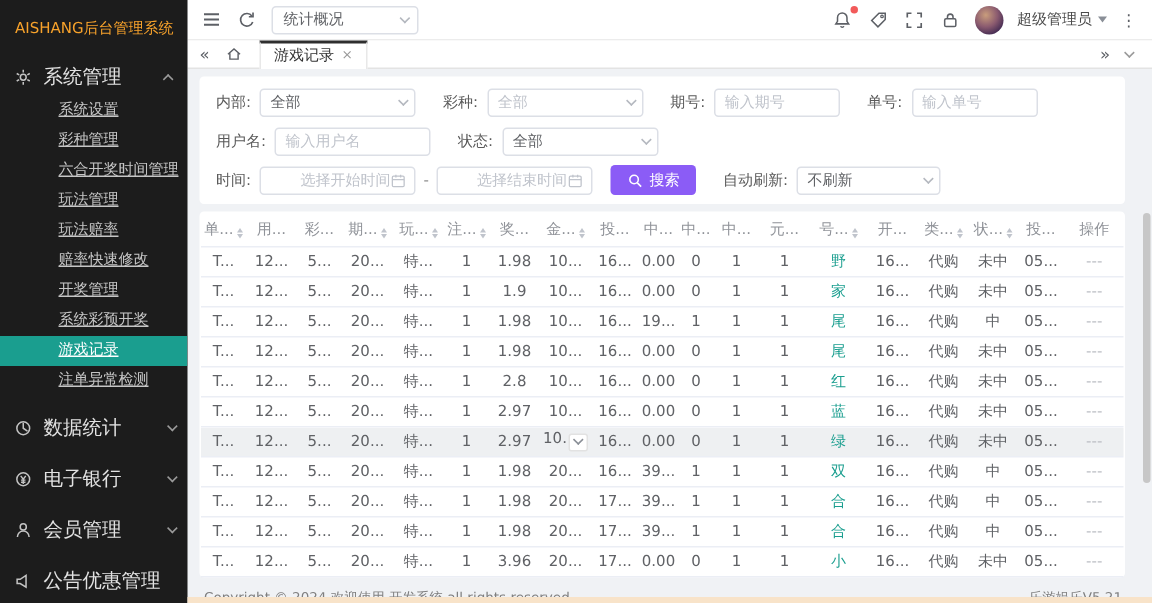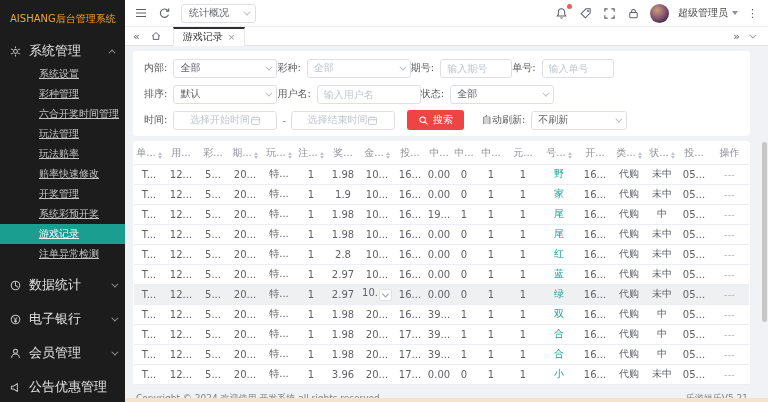--- a/index.html
+++ b/index.html
@@ -25,21 +25,21 @@
   .chev { display:inline-block; width:5px; height:5px; border-right:1.2px solid #9a9a9a; border-bottom:1.2px solid #9a9a9a; transform:rotate(45deg) translateY(-2px); }
   .chev.up { transform:rotate(-135deg) translateY(-2px); }
   .s-icon { width:13px; height:13px; flex-shrink:0; }
   .s-icon svg { display:block; }
 
   
   .main { flex:1; display:flex; flex-direction:column; min-width:0; position:relative; }
   .topbar { height:27px; background:#fff; display:flex; align-items:center; gap:9px; padding:0 10px 0 8px; border-bottom:1px solid #ececec; }
   .icon-btn { width:15px; height:15px; display:flex; align-items:center; justify-content:center; cursor:pointer; }
   .icon-btn svg { display:block; }
-  .nav-select { width:75px; height:19px; border:1px solid #dcdfe6; border-radius:3px; display:flex; align-items:center; justify-content:space-between; padding:0 7px; color:#606266; cursor:pointer; background:#fff; }
+  .nav-select { width:98px; height:19px; border:1px solid #dcdfe6; border-radius:3px; display:flex; align-items:center; justify-content:space-between; padding:0 7px; color:#606266; cursor:pointer; background:#fff; }
   .nav-select .chev { border-color:#b4b8bf; }
   .tp-spacer { flex:1; }
   .bell-wrap { position:relative; }
   .red-dot { position:absolute; top:-2px; right:-3px; width:5px; height:5px; border-radius:50%; background:#f25a5a; }
   .avatar { width:19px; height:19px; border-radius:50%; flex-shrink:0; cursor:pointer;
             background:radial-gradient(circle at 38% 32%, #c99d7c 0%, #8a5a6f 45%, #4a2f55 75%, #241733 100%); }
   .user { display:flex; align-items:center; gap:4px; color:#4a4a4a; font-size:10px; cursor:pointer; }
   .caret-down { width:0; height:0; border-left:3.5px solid transparent; border-right:3.5px solid transparent; border-top:4px solid #8a8f97; }
   .vdots { color:#5d6066; font-size:11px; letter-spacing:0; cursor:pointer; }
 
@@ -47,29 +47,29 @@
   .dbl { font-size:11px; color:#5d6066; cursor:pointer; line-height:1; }
   .tab { height:19px; display:flex; align-items:center; gap:5px; padding:0 9px; border-left:1px solid #e8e8e8; border-right:1px solid #e8e8e8; border-top:2px solid #2e2e2e; background:#fff; color:#333; cursor:pointer; }
   .tab .x { color:#9a9a9a; font-size:9px; cursor:pointer; }
 
   .content { flex:1; padding:5px 18px 0 8px; overflow:hidden; }
   .card { background:#fff; border-radius:3px; }
 
   .filter-card { padding:7px 11px 6px 11px; display:flex; flex-direction:column; gap:6px; }
   .frow { display:flex; align-items:center; height:20px; }
   .flabel { color:#5a5a5a; margin-right:6px; white-space:nowrap; }
-  .fitem { display:flex; align-items:center; }
+  .fitem { display:flex; align-items:center; margin-right:18px; }
   .sel { width:104px; height:19px; border:1px solid #dcdfe6; border-radius:3px; display:flex; align-items:center; justify-content:space-between; padding:0 6px; color:#606266; background:#fff; cursor:pointer; }
   .sel .chev { border-color:#b4b8bf; }
   .sel.disabled span { color:#c0c4cc; }
-  .inp { width:72px; height:19px; border:1px solid #dcdfe6; border-radius:3px; padding:0 6px; font-size:10px; color:#606266; font-family:"DejaVu Sans",sans-serif; }
+  .inp { width:84px; height:19px; border:1px solid #dcdfe6; border-radius:3px; padding:0 6px; font-size:10px; color:#606266; font-family:"DejaVu Sans",sans-serif; }
   .inp::placeholder { color:#c0c4cc; }
-  .date-inp { width:104px; display:flex; align-items:center; justify-content:center; height:19px; border:1px solid #dcdfe6; border-radius:3px; padding:0 5px; color:#c0c4cc; background:#fff; cursor:pointer; }
+  .date-inp { width:104px; display:flex; align-items:center; justify-content:flex-end; height:19px; border:1px solid #dcdfe6; border-radius:3px; padding:0 5px; color:#c0c4cc; background:#fff; cursor:pointer; }
   .dash { color:#8a8a8a; margin:0 5px; }
-  .btn-search { height:20px; background:#ef4444; color:#fff; border:none; border-radius:3px; font-size:10px; display:flex; align-items:center; gap:4px; padding:0 11px; margin-right:18px; cursor:pointer; font-family:"DejaVu Sans",sans-serif; }
+  .btn-search { height:20px; background:#8b5cf6; color:#fff; border:none; border-radius:3px; font-size:10px; display:flex; align-items:center; gap:4px; padding:0 11px; margin-right:18px; cursor:pointer; font-family:"DejaVu Sans",sans-serif; }
 
   .table-card { margin-top:5px; padding:2px 1px 0 1px; }
   table { border-collapse:collapse; table-layout:fixed; width:615px; font-size:10px; }
   th { color:#909399; font-weight:normal; height:21px; border-bottom:1px solid #ebeef5; white-space:nowrap; overflow:hidden; text-align:center; cursor:pointer; }
   td { color:#606266; height:20px; text-align:center; border-bottom:1px solid #ebeef5; white-space:nowrap; overflow:hidden; }
   td.num-col { color:#1a9e8f; }
   tr.hover-row { background:#eef0f2; }
   .sort { display:inline-flex; flex-direction:column; gap:1px; margin-left:2px; vertical-align:1px; }
   .sort i { display:block; width:0; height:0; border-left:2.5px solid transparent; border-right:2.5px solid transparent; }
   .sort .s-up { border-bottom:3px solid #c0c4cc; }
@@ -253,27 +253,20 @@
           <div class="fitem">
             <span class="flabel">期号:</span>
             <input class="inp" placeholder="输入期号" style="">
           </div>
           <div class="fitem" style="margin-right:0">
             <span class="flabel">单号:</span>
             <input class="inp" placeholder="输入单号" style="">
           </div>
         </div>
         <div class="frow">
-          <div class="fitem">
-            <span class="flabel">排序:</span>
-            <div class="sel">
-                <span>默认</span>
-                <span class="chev"></span>
-              </div>
-          </div>
           <div class="fitem">
             <span class="flabel">用户名:</span>
             <input class="inp" style="width: 104px;" placeholder="输入用户名">
           </div>
           <div class="fitem" style="margin-right:0">
             <span class="flabel">状态:</span>
             <div class="sel">
                 <span>全部</span>
                 <span class="chev"></span>
               </div>

